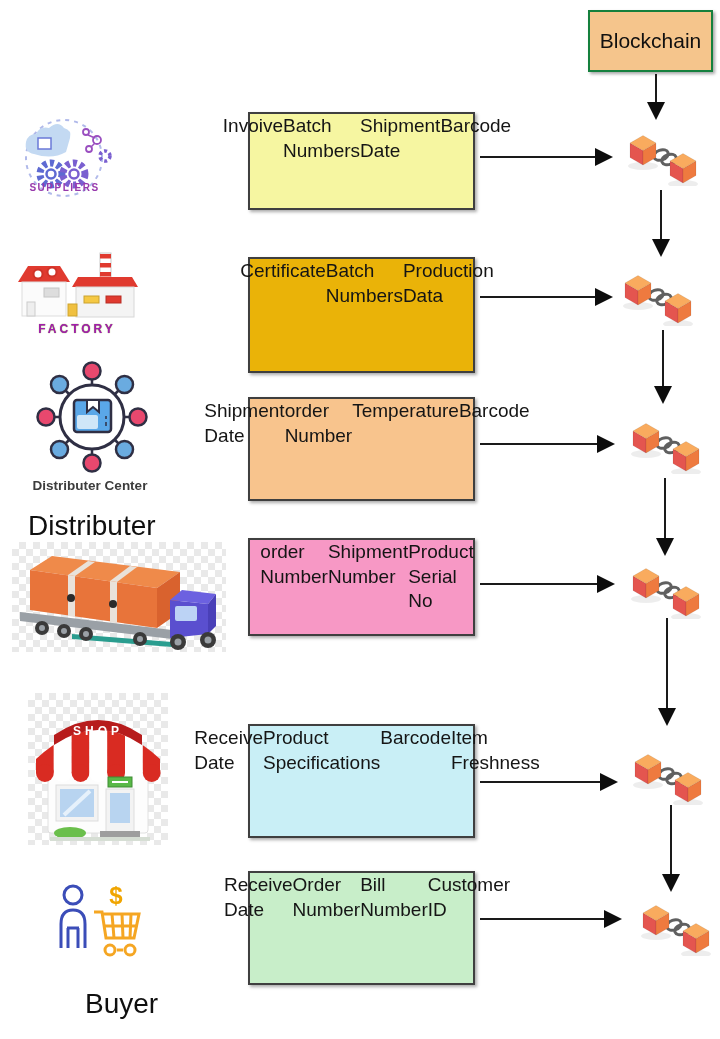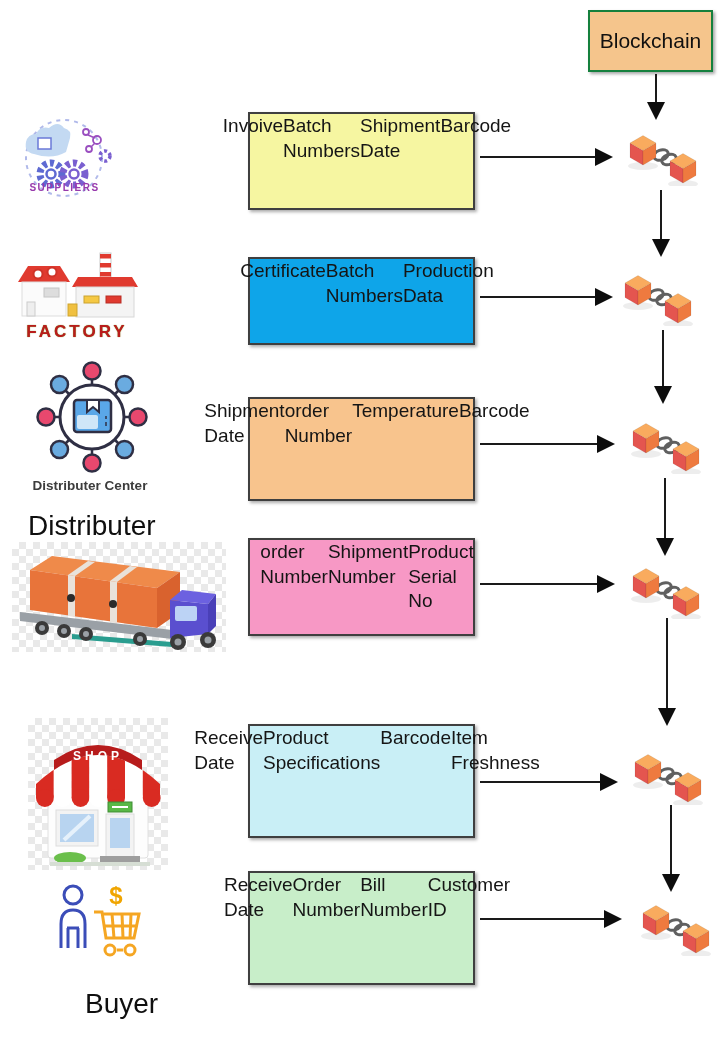--- a/index.html
+++ b/index.html
@@ -24,21 +24,21 @@
         border-left:18px solid #0d0d0d;border-top:9px solid transparent;border-bottom:9px solid transparent;}
   .arrow-v{position:absolute;width:0;border-left:2px solid #1a1a1a;}
   .arrow-v::after{content:"";position:absolute;bottom:-18px;left:-10px;width:0;height:0;
         border-top:18px solid #0d0d0d;border-left:9px solid transparent;border-right:9px solid transparent;}
 
   .block{position:absolute;width:84px;height:58px;}
 
   .big-label{position:absolute;font-size:28px;color:#0f0f0f;}
   .icon-caption{position:absolute;text-align:center;}
   .cap-suppliers{font-size:10px;font-weight:bold;letter-spacing:1.5px;color:#9739ac;}
-  .cap-factory{font-size:17px;font-weight:800;letter-spacing:3px;color:#b91c1c;text-shadow:0 0 1px #6a8a12;}
+  .cap-factory{font-size:12px;font-weight:800;letter-spacing:3px;color:#a21caf;text-shadow:0 0 1px #6a8a12;}
   .cap-distribution{font-size:13.5px;font-weight:600;color:#3c3c3c;}
 
   .checker{background-image:
       linear-gradient(45deg,#e9e9e9 25%,transparent 25%,transparent 75%,#e9e9e9 75%),
       linear-gradient(45deg,#e9e9e9 25%,transparent 25%,transparent 75%,#e9e9e9 75%);
       background-size:14px 14px;background-position:0 0,7px 7px;position:absolute;}
 </style>
 </head>
 <body>
 
@@ -95,21 +95,21 @@
   <svg class="block" viewBox="0 0 84 58" style="left:636px;top:898px;">
       <use href="#chainblock"></use>
     </svg>
 
   <div class="dbox" style="top: 112px; height: 98px; background: rgb(246, 246, 161);">
     <div>Invoive</div>
     <div>Batch Numbers</div>
     <div>Shipment Date</div>
     <div>Barcode</div>
   </div>
-  <div class="dbox" style="top: 257px; height: 88px; background: #0ea5e9;">
+  <div class="dbox" style="top: 257px; height: 116px; background: #eab308;">
     <div>Certificate</div>
     <div>Batch Numbers</div>
     <div>Production Data</div>
   </div>
   <div class="dbox" style="top: 397px; height: 104px; background: rgb(248, 196, 141);">
     <div>Shipment Date</div>
     <div>order Number</div>
     <div>Temperature</div>
     <div>Barcode</div>
   </div>
@@ -224,21 +224,21 @@
       <circle cx="128" cy="97" r="7" fill="#3a3a3a"></circle>
         <circle cx="128" cy="97" r="3" fill="#9aa0a6"></circle>
       <circle cx="166" cy="100" r="8" fill="#3a3a3a"></circle>
         <circle cx="166" cy="100" r="3.5" fill="#9aa0a6"></circle>
       <circle cx="196" cy="98" r="8" fill="#3a3a3a"></circle>
         <circle cx="196" cy="98" r="3.5" fill="#9aa0a6"></circle>
     </svg>
   </div>
 
 
-  <div class="checker" style="left:28px;top:718px;width:140px;height:152px;">
+  <div class="checker" style="left:28px;top:693px;width:140px;height:152px;">
     <svg width="140" height="152" viewBox="0 0 140 152">
       <defs>
         <clipPath id="awnclip">
             <path d="M8,66 Q70,8 132,66 L132,80 L8,80 Z"></path>
           </clipPath>
       </defs>
       <rect x="20" y="78" width="100" height="62" rx="3" fill="#fdfdfd" stroke="#e0e0e0"></rect>
       <g clip-path="url(#awnclip)">
         <rect x="8" y="8" width="17.8" height="72" fill="#d92b22"></rect>
         <rect x="25.8" y="8" width="17.8" height="72" fill="#ffffff"></rect>

